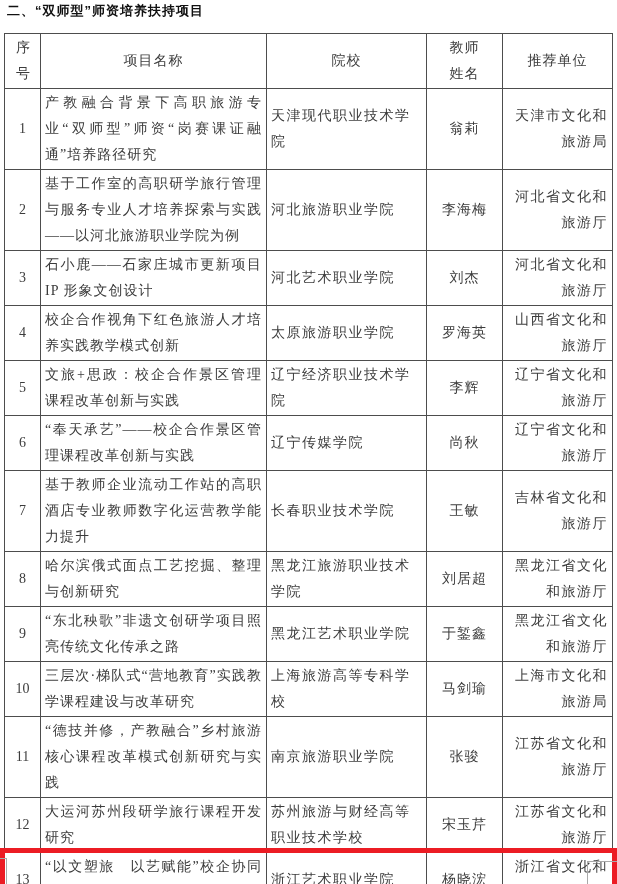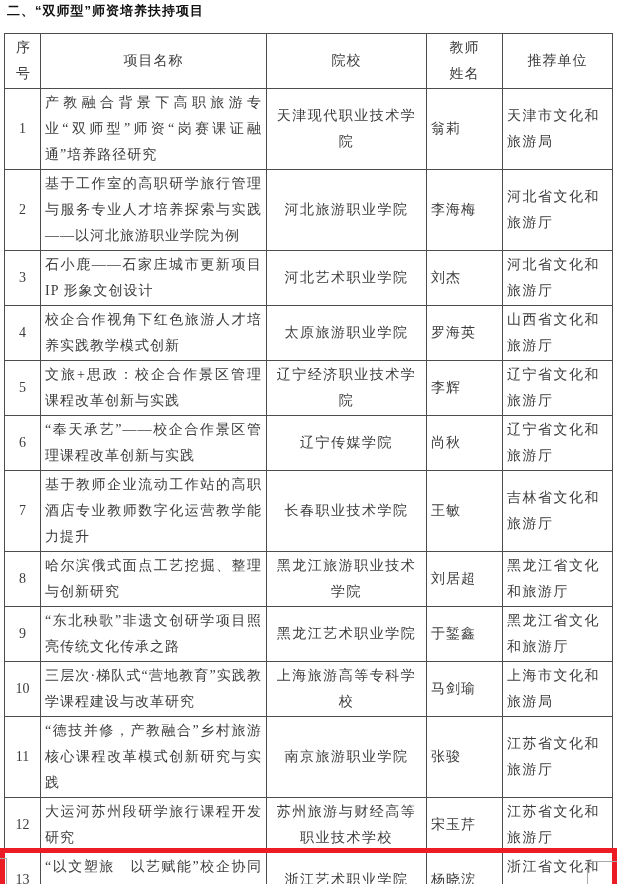--- a/index.html
+++ b/index.html
@@ -50,27 +50,27 @@
   .vstack2 { display: inline-block; width: 2.5em; word-break: break-all; text-align: center; }
   td.c-num { text-align: center; }
   td.c-project {
     text-align: justify;
     text-justify: inter-character;
     padding: 2px 5px;
     letter-spacing: 1px;
     margin-top: 12px;
   }
   td.c-school {
-    text-align: center;
+    text-align: left;
     padding: 2px 14px;
     letter-spacing: 1.5px;
   }
-  td.c-teacher { letter-spacing: 1px; }
+  td.c-teacher { text-align: center; letter-spacing: 1px; }
   td.c-unit {
-    text-align: left;
+    text-align: right;
     padding: 2px 7px;
     letter-spacing: 1.5px;
   }
   .highlight-box {
     position: absolute;
     left: 0;
     width: 617px;
     border-style: solid;
     border-width: 5px;
     box-sizing: border-box;

